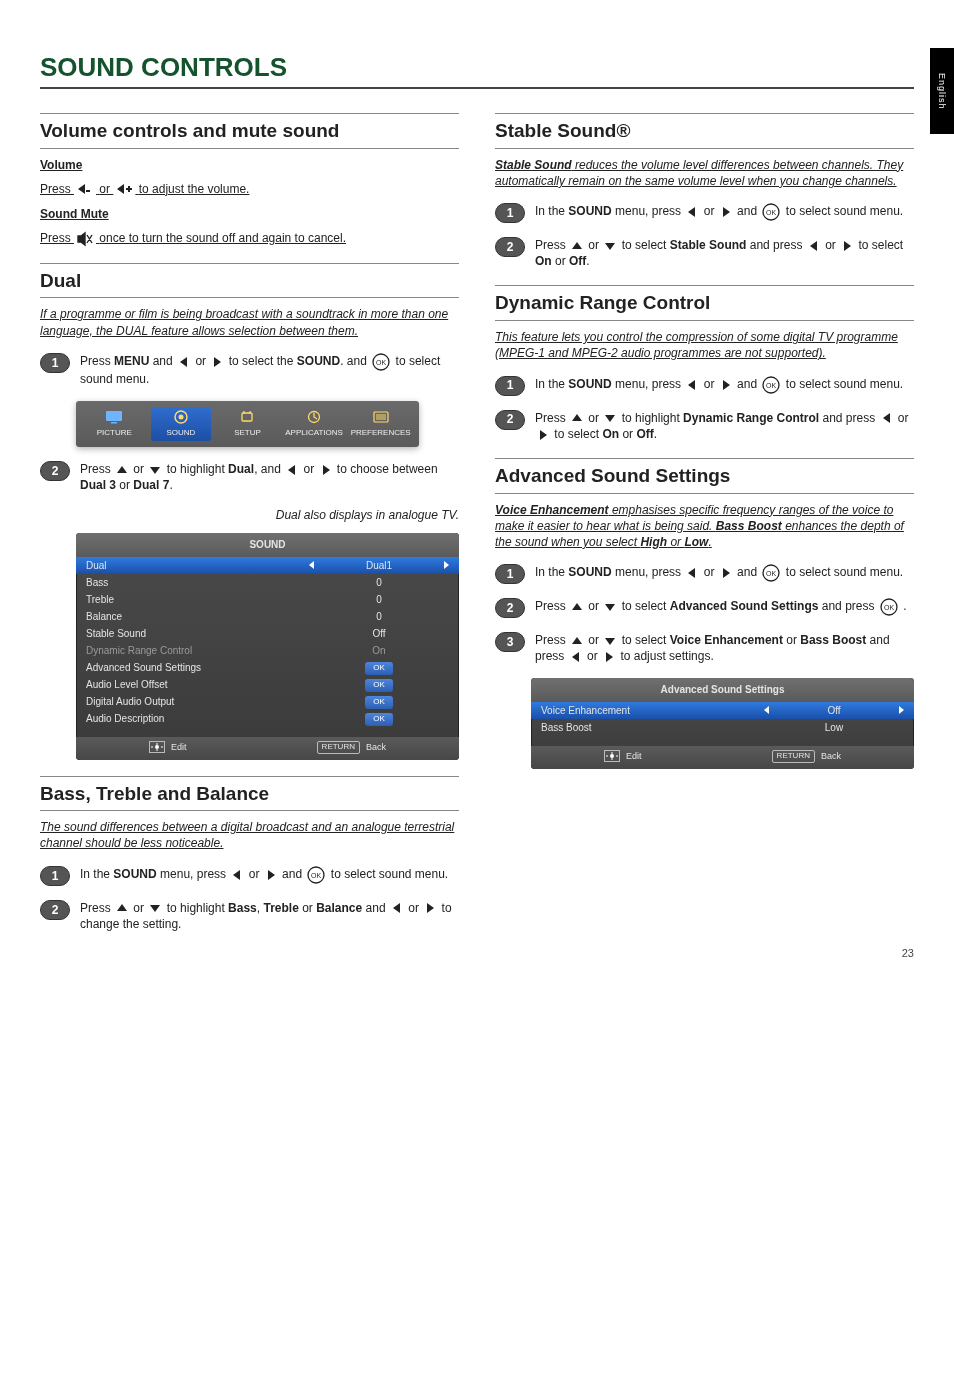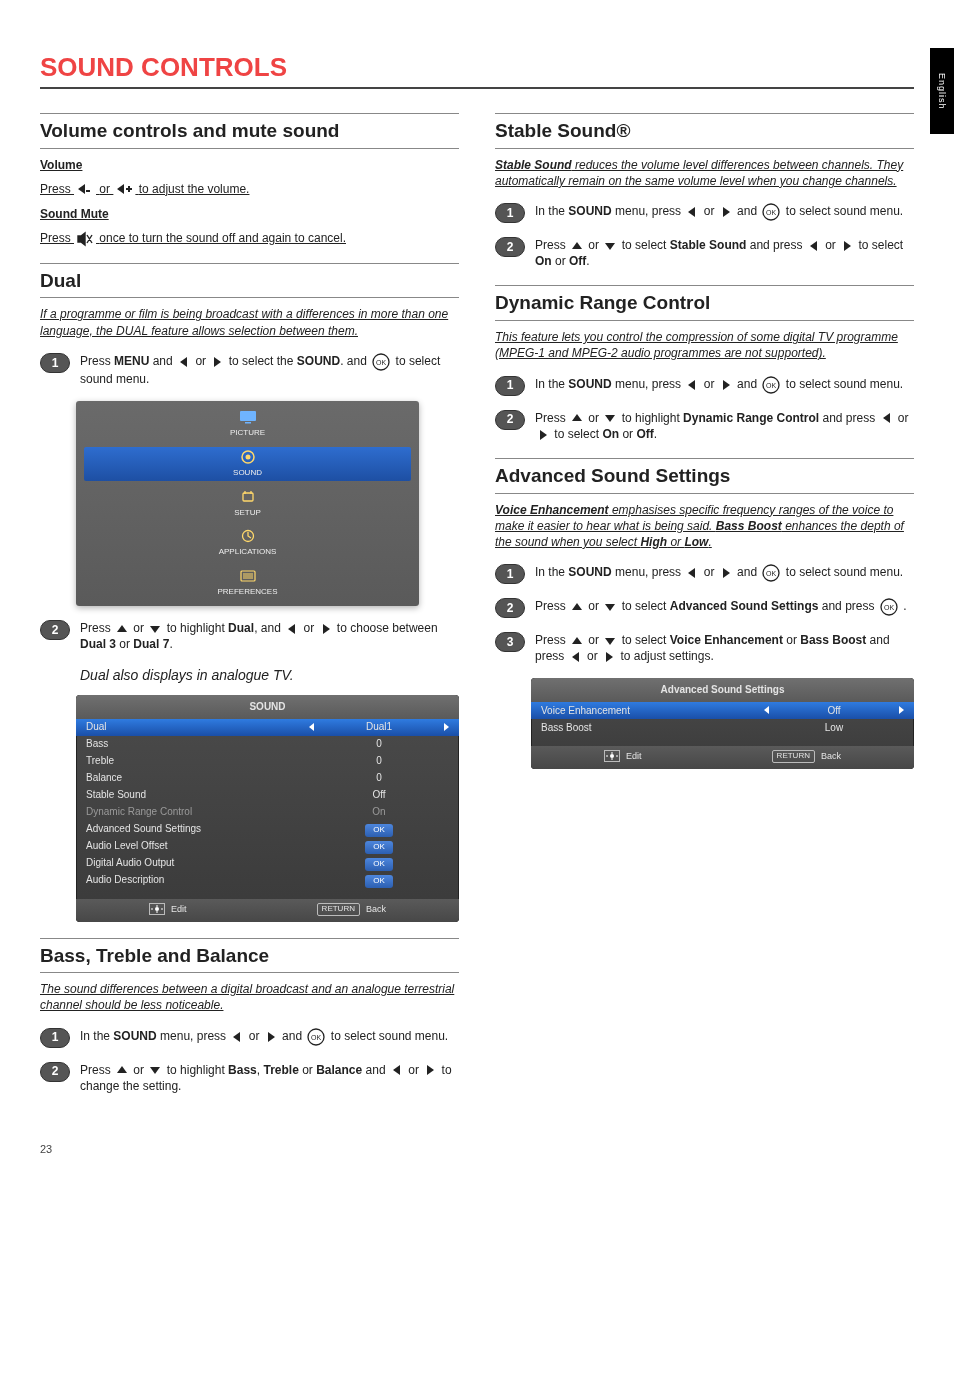--- a/index.html
+++ b/index.html
@@ -18,21 +18,21 @@
     writing-mode: vertical-rl;
     text-orientation: mixed;
     display: flex;
     align-items: center;
     justify-content: center;
     letter-spacing: 1px;
   }
 
   .page-title {
     font-size: 26px;
-    color: #ef4444;
+    color: #14532d;
     border-bottom: 2px solid #444;
     padding-bottom: 2px;
     margin-bottom: 8px;
   }
 
   .columns {
     display: flex;
     gap: 36px;
   }
   .col { flex: 1; min-width: 0; }
@@ -83,21 +83,20 @@
   
   .menu-ribbon {
     display: flex;
     justify-content: space-between;
     gap: 6px;
     background: linear-gradient(#6a6a6a,#5a5a5a);
     padding: 6px 8px;
     border-radius: 3px;
     margin: 10px 40px 8px 36px;
     box-shadow: 0 2px 6px rgba(0,0,0,.3);
-    flex-direction: column;
   }
   .ribbon-item {
     flex: 1;
     display: flex;
     flex-direction: column;
     align-items: center;
     gap: 3px;
     font-size: 8px;
     color: #eee;
     padding: 2px 0;
@@ -189,24 +188,23 @@
     background: linear-gradient(#4b4b4b,#3a3a3a);
     box-shadow: 0 0 0 1px #222 inset;
   }
   .osd2-row {
     display: flex;
     align-items: center;
     height: 17px;
     padding: 0 10px;
   }
   .osd2-row.selected { background: linear-gradient(#2f7be0,#1a4fa8); }
-  .dual-note { margin: 4px 0 8px 40px; font-style: italic; font-size: 14px;}
+  .dual-note { margin: 4px 0 8px 40px; font-style: italic; font-size: 12px; text-align: right;}
   .page-num {
-    margin-top: 34px;
-    text-align: left;
+    text-align: right;
     font-size: 11px;
     color: #444;
   }
 
 </style>
 </head>
 <body>
 
 <div class="side-tab">English</div>
 
@@ -240,21 +238,21 @@
       <span>Press </span>
       <span class="inline-icon">
         <svg width="18" height="16">
             <path d="M2 5 h3 l4 -3 v12 l-4 -3 h-3 Z M11 4 l5 8 M16 4 l-5 8" stroke="#222" stroke-width="1.4" fill="#222"></path>
           </svg>
       </span>
       <span> once to turn the sound off and again to cancel.</span>
     </p>
 
     <h2 class="section-heading">Dual</h2>
-    <p class="body-text italic">If a programme or film is being broadcast with a differences in more than one language, the DUAL feature allows selection between them.</p>
+    <p class="body-text italic">If a programme or film is being broadcast with a soundtrack in more than one language, the DUAL feature allows selection between them.</p>
 
     <div class="step-row">
       <div class="step-badge">1</div>
       <div class="step-text">
         <span>Press </span><span class="bold">MENU</span><span> and </span>
         <span class="inline-icon"><svg width="12" height="12">
               <path d="M9 1 L2 6 L9 11 Z" fill="#222"></path>
             </svg></span>
         <span> or </span>
         <span class="inline-icon"><svg width="12" height="12">

